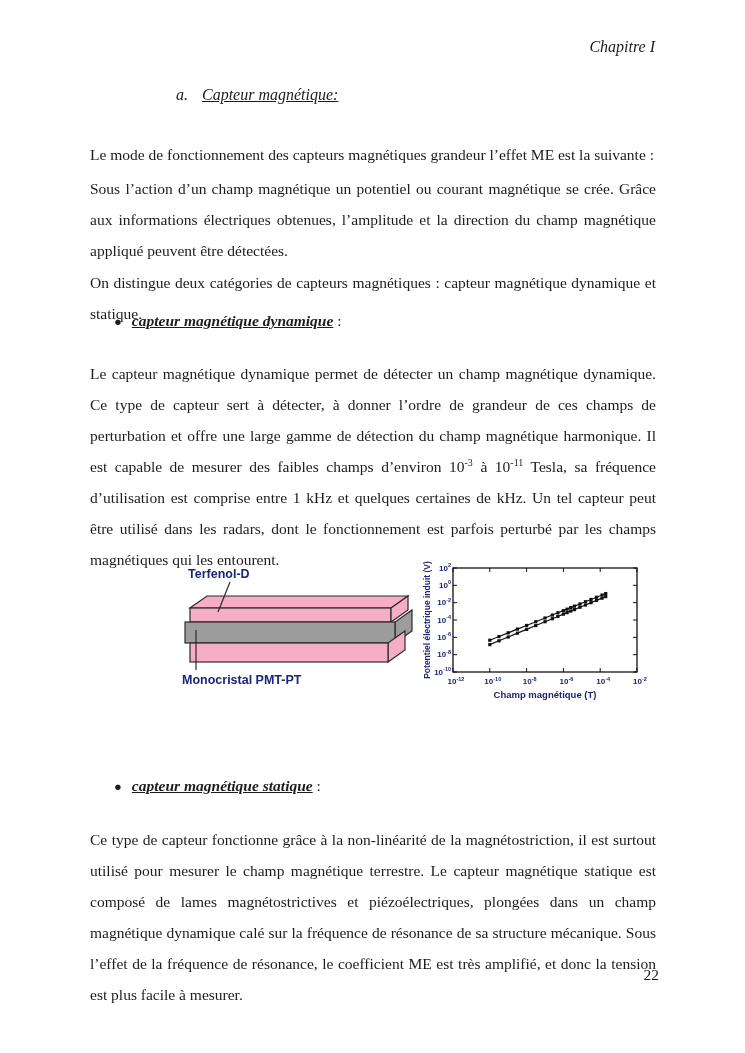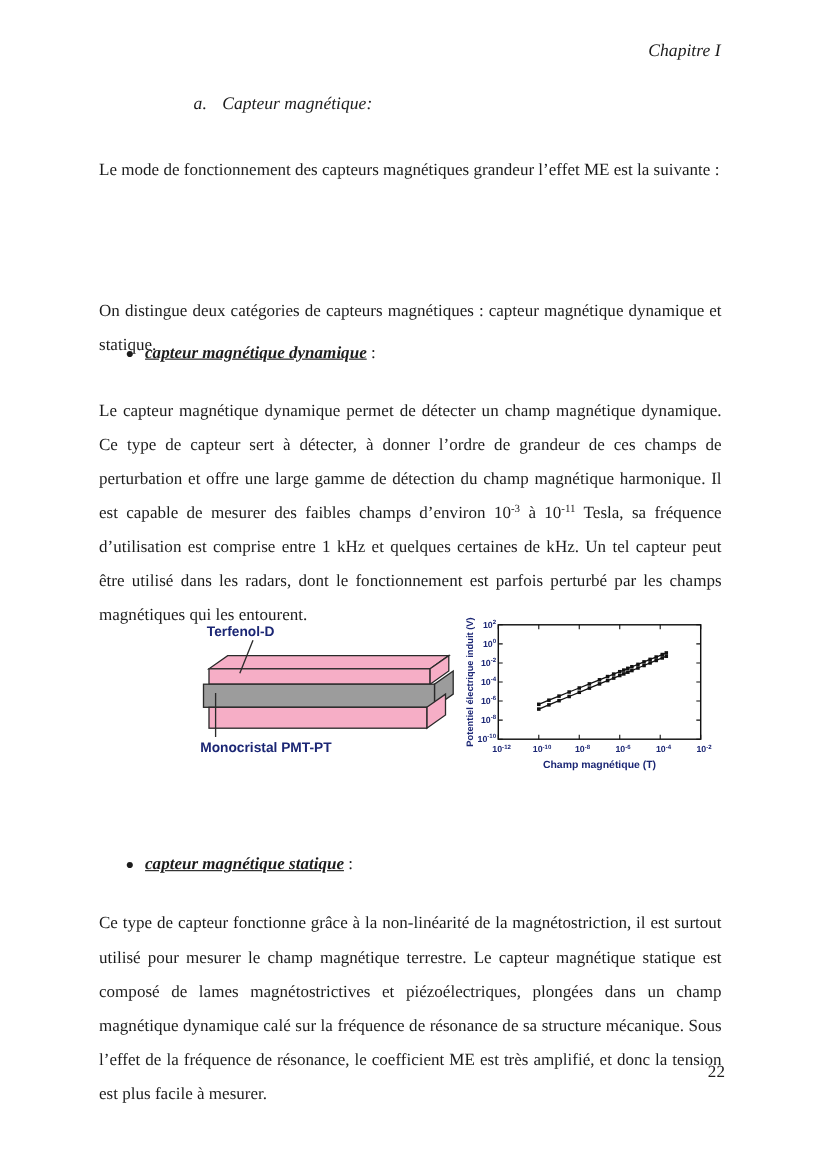--- a/index.html
+++ b/index.html
@@ -13,21 +13,21 @@
   }
   .abs{position:absolute;}
   .running-head{
     top:38px;right:90px;
     font-style:italic;font-size:16px;
   }
   .heading{
     top:86px;left:176px;
     font-style:italic;font-size:16px;
   }
-  .heading .h-title{margin-left:14px;margin-top:20px;}
+  .heading .h-title{text-decoration:underline;margin-left:14px;margin-top:20px;}
   .para{
     left:90px;width:566px;
     font-size:15.5px;line-height:31px;
     text-align:justify;
   }
   .p1{top:123px;text-align:left;}
   .p2{top:157px;}
   .p3{top:251px;}
   .p4{top:342px;}
   .p5{top:808px;}
@@ -56,20 +56,21 @@
 <div class="page">
 
   <div class="abs running-head">Chapitre I</div>
 
   <div class="abs heading">
     <span>a.</span><span class="h-title">Capteur magnétique:</span>
   </div>
 
   <p class="abs para p1">Le mode de fonctionnement des capteurs magnétiques grandeur l’effet ME est la suivante :</p>
 
+  <p class="abs para p2">Sous l’action d’un champ magnétique un potentiel ou courant magnétique se crée. Grâce aux informations électriques obtenues, l’amplitude et la direction du champ magnétique appliqué peuvent être détectées.</p>
 
   <p class="abs para p3">On distingue deux catégories de capteurs magnétiques : capteur magnétique dynamique et statique.</p>
 
   <div class="abs bullet-row b1">
     <span class="bullet-dot">●</span>
     <span><span class="bullet-label">capteur magnétique dynamique</span><span class="bullet-suffix"> :</span></span>
   </div>
 
   <p class="abs para p4">
     <span>Le capteur magnétique dynamique permet de détecter un champ magnétique dynamique. Ce type de capteur sert à détecter, à donner l’ordre de grandeur de ces champs de perturbation et offre une large gamme de détection du champ magnétique harmonique. Il est capable de mesurer des faibles champs d’environ 10</span><sup class="exp">-3</sup><span> à 10</span><sup class="exp">-11</sup><span> Tesla, sa fréquence d’utilisation est comprise entre 1 kHz et quelques certaines de kHz. Un tel capteur peut être utilisé dans les radars, dont le fonctionnement est parfois perturbé par les champs magnétiques qui les entourent.</span>

